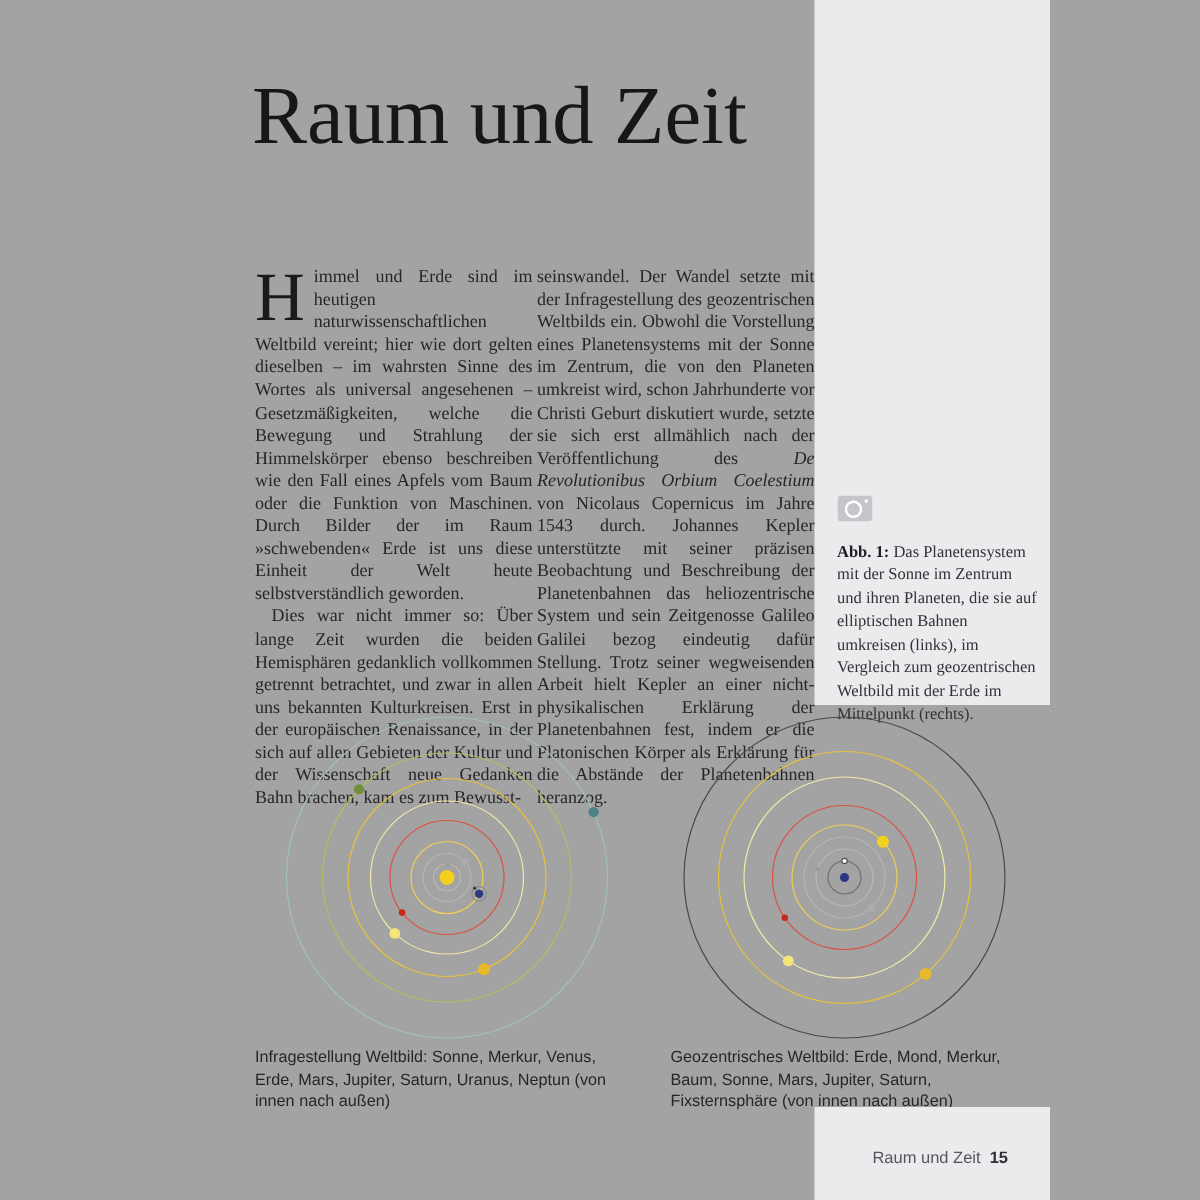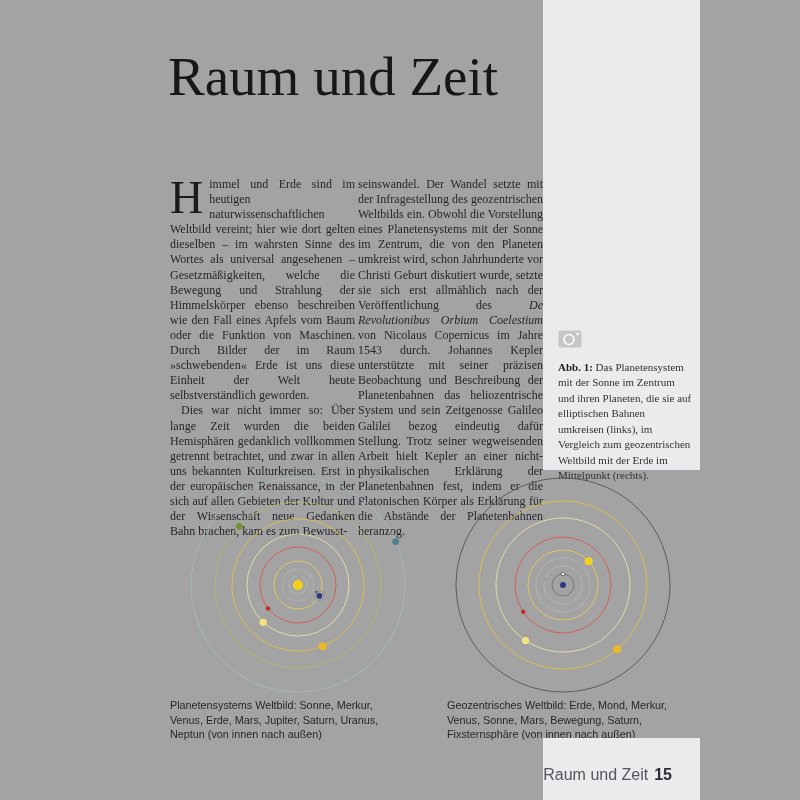--- a/index.html
+++ b/index.html
@@ -31,21 +31,21 @@
   #fig-helio{left:188px;top:475px;}
   #fig-geo{left:453px;top:475px;}
 
   .figcap{position:absolute;top:698px;margin:0;font-family:"Liberation Sans",sans-serif;
           font-size:10.8px;line-height:14.5px;color:#26262a;}
   .figcap.left{left:170px;width:238px;}
   .figcap.right{left:447px;width:242px;}
 
   .footer{position:absolute;left:543px;top:738px;width:157px;height:62px;background:#eaebed;
           box-sizing:border-box;padding:28px 28px 18px 0;text-align:right;
-          font-family:"Liberation Sans",sans-serif;font-size:16px;color:#55555e;}
+          font-family:"Liberation Sans",sans-serif;font-size:11px;color:#55555e;}
   .footer b{font-weight:700;color:#2e2e36;margin-left:6px;}
 </style>
 </head>
 <body>
 
 <div class="page">
   <div class="sidebar-bg"></div>
 
   <h1 class="title">Raum und Zeit</h1>
 
@@ -102,19 +102,19 @@
       <circle cx="110" cy="110" r="3" fill="#2c3786"></circle>
       <circle cx="110" cy="99" r="1.8" fill="#ffffff" stroke="#4f4f4f" stroke-width="0.8"></circle>
       <circle cx="91.83020963670234" cy="104.444937610268" r="1.6" fill="#9c9c9c"></circle>
       <circle cx="128.06652637168918" cy="130.06491028788963" r="2.6" fill="#ababab"></circle>
       <circle cx="135.59737955667097" cy="86.13005739781255" r="4" fill="#f3cf1e"></circle>
       <circle cx="70.206196517358" cy="136.84125936659586" r="2.2" fill="#c5271d"></circle>
       <circle cx="72.53407546745997" cy="165.5455173611878" r="3.6" fill="#f4e47b"></circle>
       <circle cx="163.99415921366932" cy="174.34773322199413" r="4" fill="#eab929"></circle>
     </svg>
 
-  <p class="figcap left">Planetensystems Weltbild: Sonne, Merkur, Venus, Erde, Mars, Jupiter, Saturn, Uranus, Neptun (von innen nach außen)</p>
-  <p class="figcap right">Geozentrisches Weltbild: Erde, Mond, Merkur, Venus, Sonne, Mars, Bewegung, Saturn, Fixsternsphäre (von innen nach außen)</p>
+  <p class="figcap left">Infragestellung Weltbild: Sonne, Merkur, Venus, Erde, Mars, Jupiter, Saturn, Uranus, Neptun (von innen nach außen)</p>
+  <p class="figcap right">Geozentrisches Weltbild: Erde, Mond, Merkur, Baum, Sonne, Mars, Jupiter, Saturn, Fixsternsphäre (von innen nach außen)</p>
 
   <div class="footer">
     <span>Raum und Zeit</span><b>15</b>
   </div>
 </div>
 
 </body></html>

